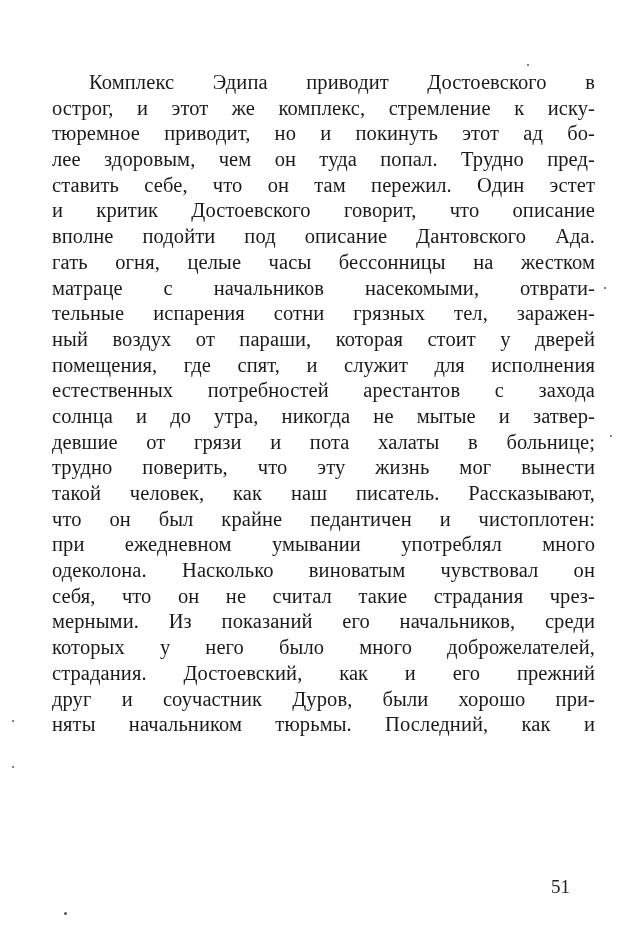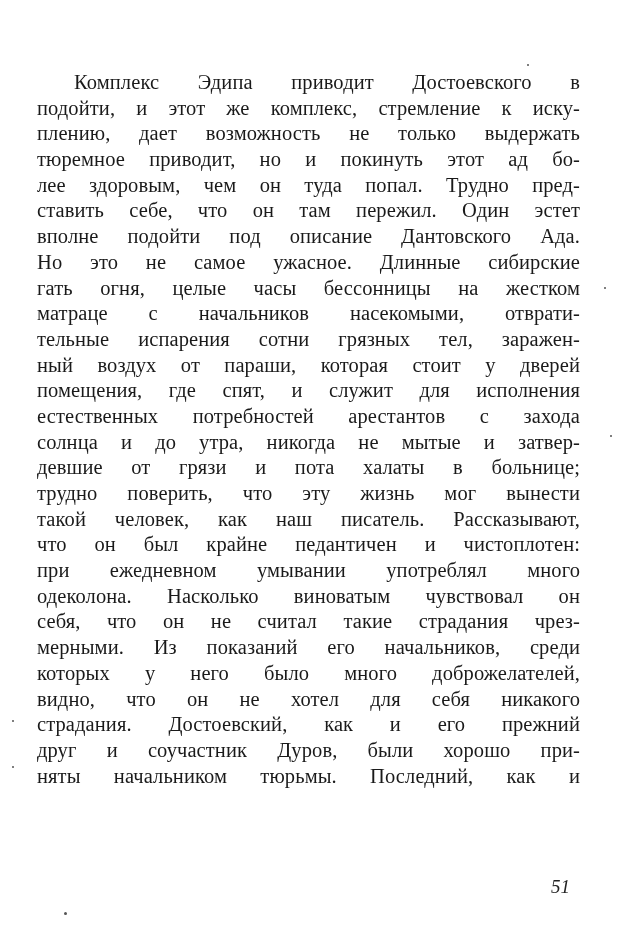--- a/index.html
+++ b/index.html
@@ -9,21 +9,21 @@
     position: relative;
     overflow: hidden;
     font-family: "DejaVu Serif", "Liberation Serif", serif;
     color: #1a1a1a;
   }
   .page {
     position: absolute; left: 0; top: 0; width: 620px; height: 948px;
   }
   .text-block {
     position: absolute;
-    left: 37px;
+    left: 52px;
     top: 70px;
     width: 543px;
   }
   .line {
     display: block;
     height: 25.7px;
     line-height: 25.7px;
     font-size: 20.5px;
     white-space: nowrap;
     text-align: justify;
@@ -32,56 +32,53 @@
     letter-spacing: 0.1px;
   }
   .line.indent { padding-left: 37px; }
   .page-number {
     position: absolute;
     left: 551px;
     top: 876px;
     font-family: "Liberation Serif", serif;
     font-size: 19px;
     color: #222;
-    font-style: italic;
   }
   .speck {
     position: absolute; width: 2px; height: 2px; border-radius: 50%; background: #555;
   }
 </style>
 </head>
 <body>
 
 <div class="page">
   <div class="text-block">
     <span class="line indent">Комплекс Эдипа приводит Достоевского в</span>
-    <span class="line">подойти, и этот же комплекс, стремление к иску-</span>
-    <span class="line">плению, дает возможность не только выдержать</span>
+    <span class="line">острог, и этот же комплекс, стремление к иску-</span>
     <span class="line">тюремное приводит, но и покинуть этот ад бо-</span>
     <span class="line">лее здоровым, чем он туда попал. Трудно пред-</span>
     <span class="line">ставить себе, что он там пережил. Один эстет</span>
+    <span class="line">и критик Достоевского говорит, что описание</span>
     <span class="line">вполне подойти под описание Дантовского Ада.</span>
-    <span class="line">Но это не самое ужасное. Длинные сибирские</span>
     <span class="line">гать огня, целые часы бессонницы на жестком</span>
     <span class="line">матраце с начальников насекомыми, отврати-</span>
     <span class="line">тельные испарения сотни грязных тел, заражен-</span>
     <span class="line">ный воздух от параши, которая стоит у дверей</span>
     <span class="line">помещения, где спят, и служит для исполнения</span>
     <span class="line">естественных потребностей арестантов с захода</span>
     <span class="line">солнца и до утра, никогда не мытые и затвер-</span>
     <span class="line">девшие от грязи и пота халаты в больнице;</span>
     <span class="line">трудно поверить, что эту жизнь мог вынести</span>
     <span class="line">такой человек, как наш писатель. Рассказывают,</span>
     <span class="line">что он был крайне педантичен и чистоплотен:</span>
     <span class="line">при ежедневном умывании употреблял много</span>
     <span class="line">одеколона. Насколько виноватым чувствовал он</span>
     <span class="line">себя, что он не считал такие страдания чрез-</span>
     <span class="line">мерными. Из показаний его начальников, среди</span>
     <span class="line">которых у него было много доброжелателей,</span>
-    <span class="line">видно, что он не хотел для себя никакого</span>
     <span class="line">страдания. Достоевский, как и его прежний</span>
     <span class="line">друг и соучастник Дуров, были хорошо при-</span>
     <span class="line">няты начальником тюрьмы. Последний, как и</span>
   </div>
 
   <div class="page-number">51</div>
 
   <span class="speck" style="left:527px;top:64px;"></span>
   <span class="speck" style="left:604px;top:287px;"></span>
   <span class="speck" style="left:610px;top:435px;"></span>

